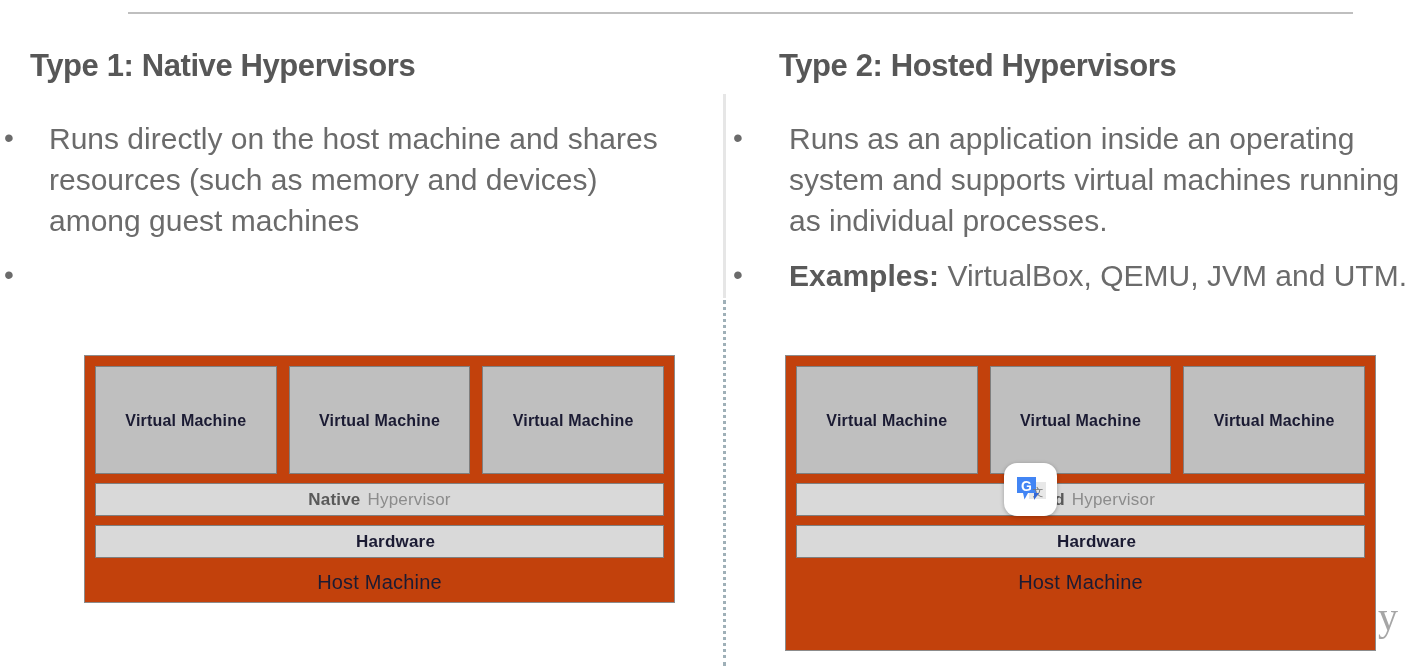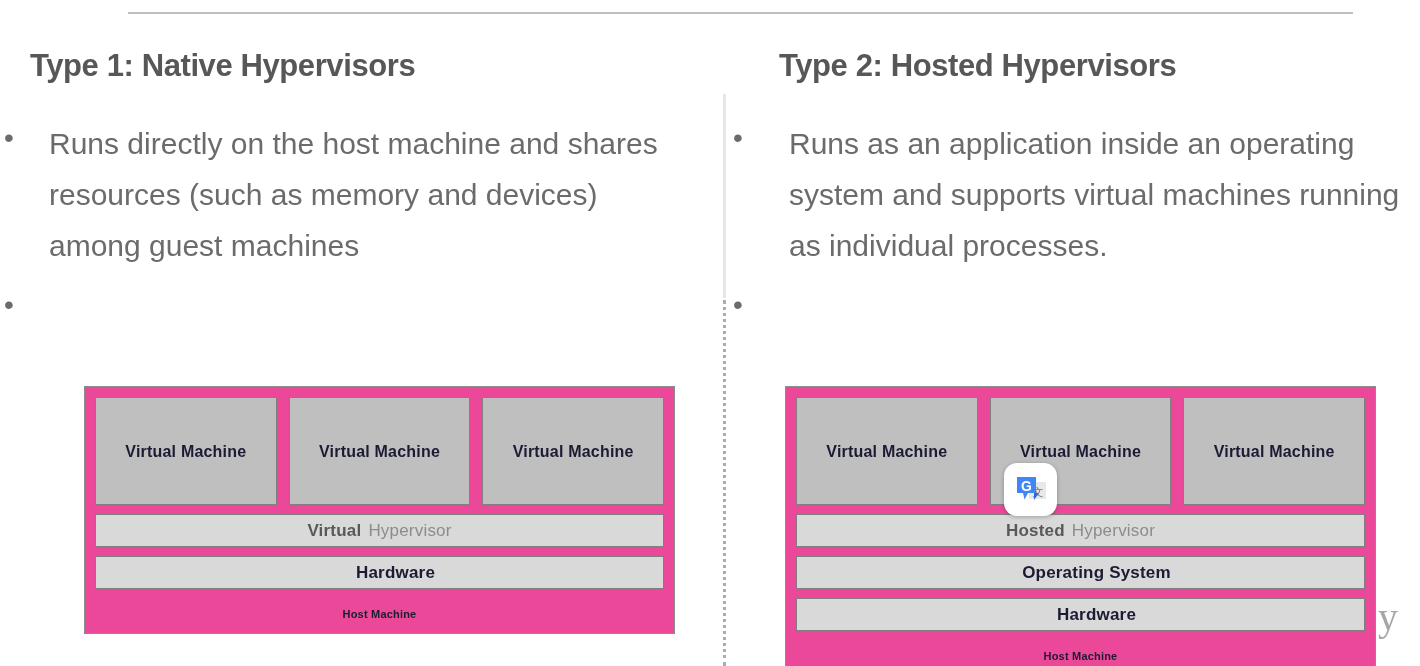--- a/index.html
+++ b/index.html
@@ -81,34 +81,33 @@
     flex: 0 0 auto;
     font-size: 28px;
     line-height: 40px;
     color: #6b6b6b;
   }
   .bullets-left  .bullet-dot { width: 45px; padding-left: 4px; }
   .bullets-right .bullet-dot { width: 56px; padding-left: 10px; }
 
   .bullet-text {
     font-size: 30px;
-    line-height: 51px;
+    line-height: 41px;
     color: #6b6b6b;
     font-weight: normal;
   }
   .bullet-text b { color: #5a5a5a; font-weight: bold; }
 
   
   .diagram {
     position: absolute;
-    background: #ec4899;
+    background: #c2410c;
     border: 1px solid #8c8c8c;
     box-sizing: border-box;
     padding: 10px 10px 0 10px;
-    margin-top: 31px;
   }
   .diagram-left  { left: 84px;  top: 355px; width: 591px; height: 248px; }
   .diagram-right { left: 785px; top: 355px; width: 591px; height: 296px; }
 
   .vm-row {
     display: flex;
     gap: 12px;
     margin-bottom: 9px;
   }
   .vm-box {
@@ -143,22 +142,22 @@
   }
   .layer.hypervisor { font-weight: normal; color: #8c8c8c; }
   .layer.hypervisor .strong { font-weight: bold; color: #595959; margin-right: 7px; }
   .layer.bold { font-weight: bold; padding-left: 32px; }
 
   .host-machine {
     height: 31px;
     display: flex;
     align-items: center;
     justify-content: center;
-    font-size: 11px;
-    font-weight: bold;
+    font-size: 20px;
+    font-weight: normal;
     color: #1b1b33;
     letter-spacing: 0.2px;
     background: transparent;
   }
 
   
   .gtranslate {
     position: absolute;
     left: 1004px;
     top: 463px;
@@ -211,21 +210,21 @@
 
     </div>
 
     <div class="diagram diagram-left">
       <div class="vm-row">
         <div class="vm-box">Virtual Machine</div>
         <div class="vm-box">Virtual Machine</div>
         <div class="vm-box">Virtual Machine</div>
       </div>
       <div class="layer hypervisor">
-        <span class="strong">Virtual</span>
+        <span class="strong">Native</span>
           <span>Hypervisor</span>
       </div>
       <div class="layer bold">Hardware</div>
       <div class="host-machine">Host Machine</div>
     </div>
 
   </div>
 
   <div class="col col-right">
 
@@ -233,37 +232,37 @@
 
     <div class="bullets bullets-right">
 
       <div class="bullet-row">
         <span class="bullet-dot">•</span>
         <span class="bullet-text"><span>Runs as an application inside an operating system and supports virtual machines running as individual processes.</span></span>
       </div>
 
       <div class="bullet-row">
         <span class="bullet-dot">•</span>
+        <span class="bullet-text"><b>Examples:</b><span> VirtualBox, QEMU, JVM and UTM.</span></span>
       </div>
 
     </div>
 
   </div>
 
   <div class="diagram diagram-right">
     <div class="vm-row">
       <div class="vm-box">Virtual Machine</div>
       <div class="vm-box">Virtual Machine</div>
       <div class="vm-box">Virtual Machine</div>
     </div>
     <div class="layer hypervisor">
       <span class="strong">Hosted</span>
         <span>Hypervisor</span>
     </div>
-    <div class="layer bold">Operating System</div>
     <div class="layer bold">Hardware</div>
     <div class="host-machine">Host Machine</div>
   </div>
 
   <div class="gtranslate">
     <svg width="36" height="36" viewBox="0 0 36 36">
 
       <rect x="16" y="10" width="17" height="17" fill="#e8e8e8"></rect>
 
       <path d="M4 5 h19 v16 h-8 l-3.5 6.5 -1.5 -6.5 h-6 z" fill="#4285f4"></path>

